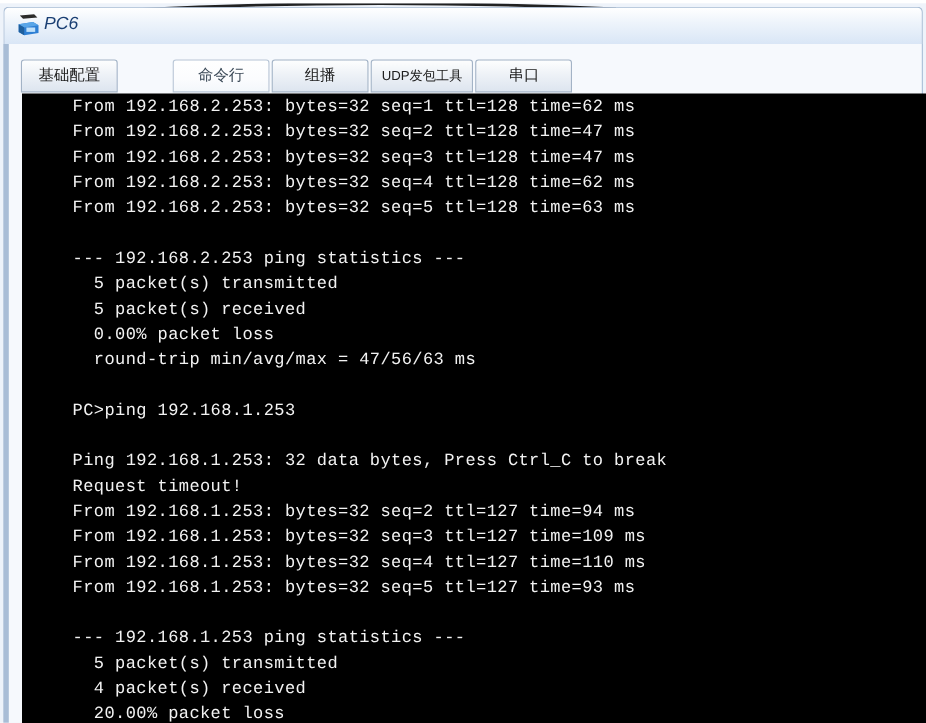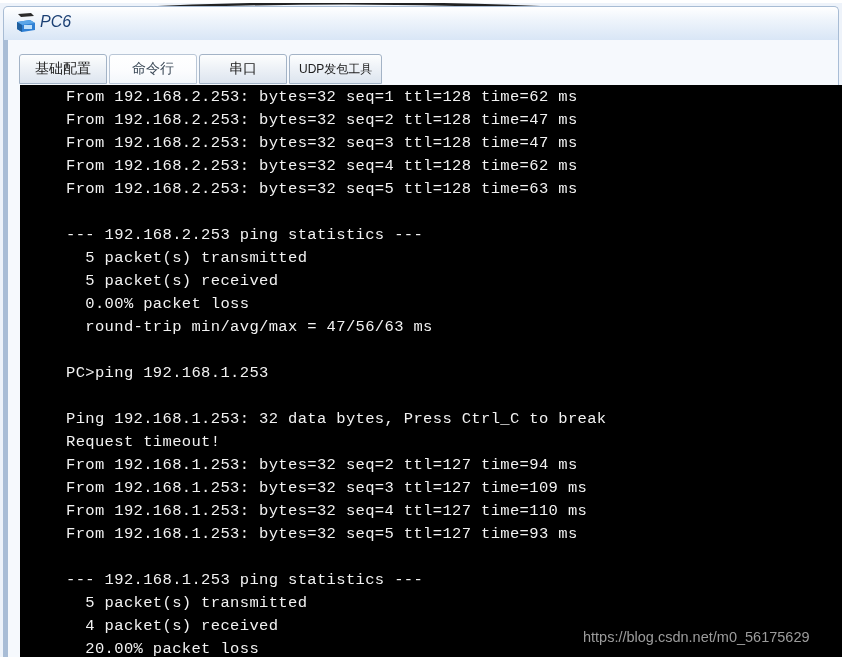--- a/index.html
+++ b/index.html
@@ -105,20 +105,21 @@
     border-radius: 3px 3px 0 0;
     box-sizing: border-box;
     white-space: nowrap;
     font-family: "Liberation Sans", sans-serif;
     text-align: right;
   }
   .tab.active {
     background: linear-gradient(to bottom, #ffffff 0%, #fbfcfe 60%, #f3f7fb 100%);
     border-color: #b9c6d6;
     color: #3c4a58;
+    margin-left: 48px;
   }
   .tab.small { font-size: 12px; min-width: 90px; }
 
   
   #terminal {
     position: absolute;
     left: 20px;
     top: 82px;
     width: 822px;
     height: 575px;
@@ -178,26 +179,28 @@
   <div id="client"></div>
 
   <div id="tabstrip">
       <div class="tab">
         <span>基础配置</span>
       </div>
       <div class="tab active">
         <span>命令行</span>
       </div>
       <div class="tab">
-        <span>串口</span>
+        <span>组播</span>
       </div>
       <div class="tab small">
         <span>UDP发包工具</span>
+      </div>
+      <div class="tab">
+        <span>串口</span>
       </div>
     </div>
 
   <div id="terminal">
     <div id="term-lines"><div class="tline">From 192.168.2.253: bytes=32 seq=1 ttl=128 time=62 ms</div><div class="tline">From 192.168.2.253: bytes=32 seq=2 ttl=128 time=47 ms</div><div class="tline">From 192.168.2.253: bytes=32 seq=3 ttl=128 time=47 ms</div><div class="tline">From 192.168.2.253: bytes=32 seq=4 ttl=128 time=62 ms</div><div class="tline">From 192.168.2.253: bytes=32 seq=5 ttl=128 time=63 ms</div><div class="tline"></div><div class="tline">--- 192.168.2.253 ping statistics ---</div><div class="tline">  5 packet(s) transmitted</div><div class="tline">  5 packet(s) received</div><div class="tline">  0.00% packet loss</div><div class="tline">  round-trip min/avg/max = 47/56/63 ms</div><div class="tline"></div><div class="tline">PC&gt;ping 192.168.1.253</div><div class="tline"></div><div class="tline">Ping 192.168.1.253: 32 data bytes, Press Ctrl_C to break</div><div class="tline">Request timeout!</div><div class="tline">From 192.168.1.253: bytes=32 seq=2 ttl=127 time=94 ms</div><div class="tline">From 192.168.1.253: bytes=32 seq=3 ttl=127 time=109 ms</div><div class="tline">From 192.168.1.253: bytes=32 seq=4 ttl=127 time=110 ms</div><div class="tline">From 192.168.1.253: bytes=32 seq=5 ttl=127 time=93 ms</div><div class="tline"></div><div class="tline">--- 192.168.1.253 ping statistics ---</div><div class="tline">  5 packet(s) transmitted</div><div class="tline">  4 packet(s) received</div><div class="tline">  20.00% packet loss</div></div>
   </div>
 
-  <div id="watermark">https://blog.csdn.net/m0_56175629</div>
 
 </div>
 
 </body></html>

